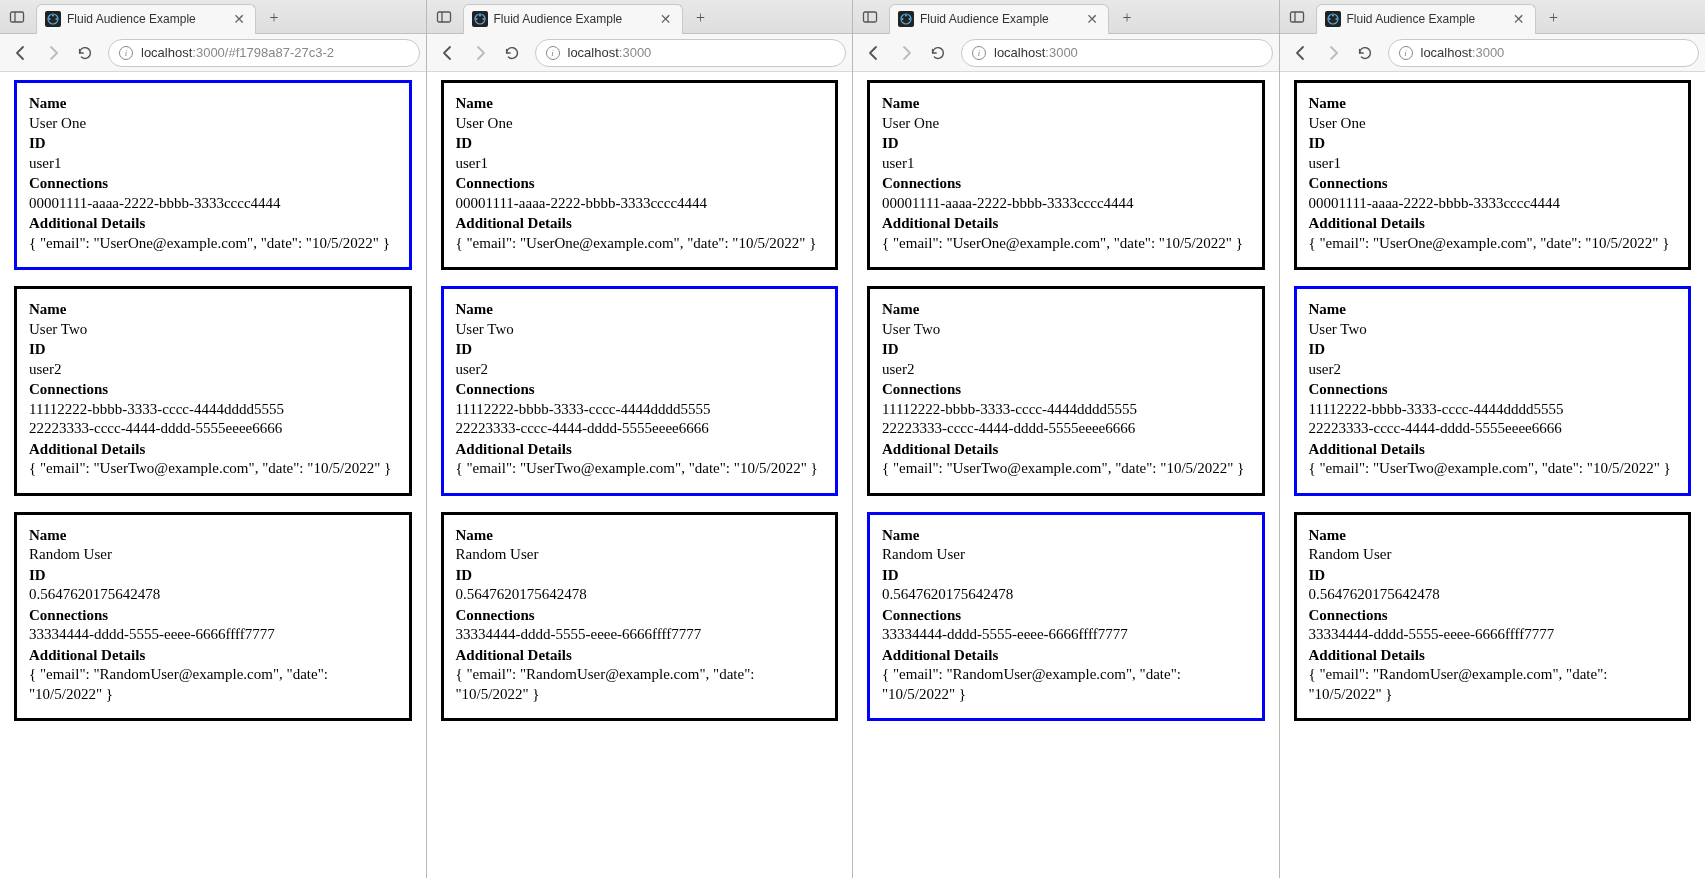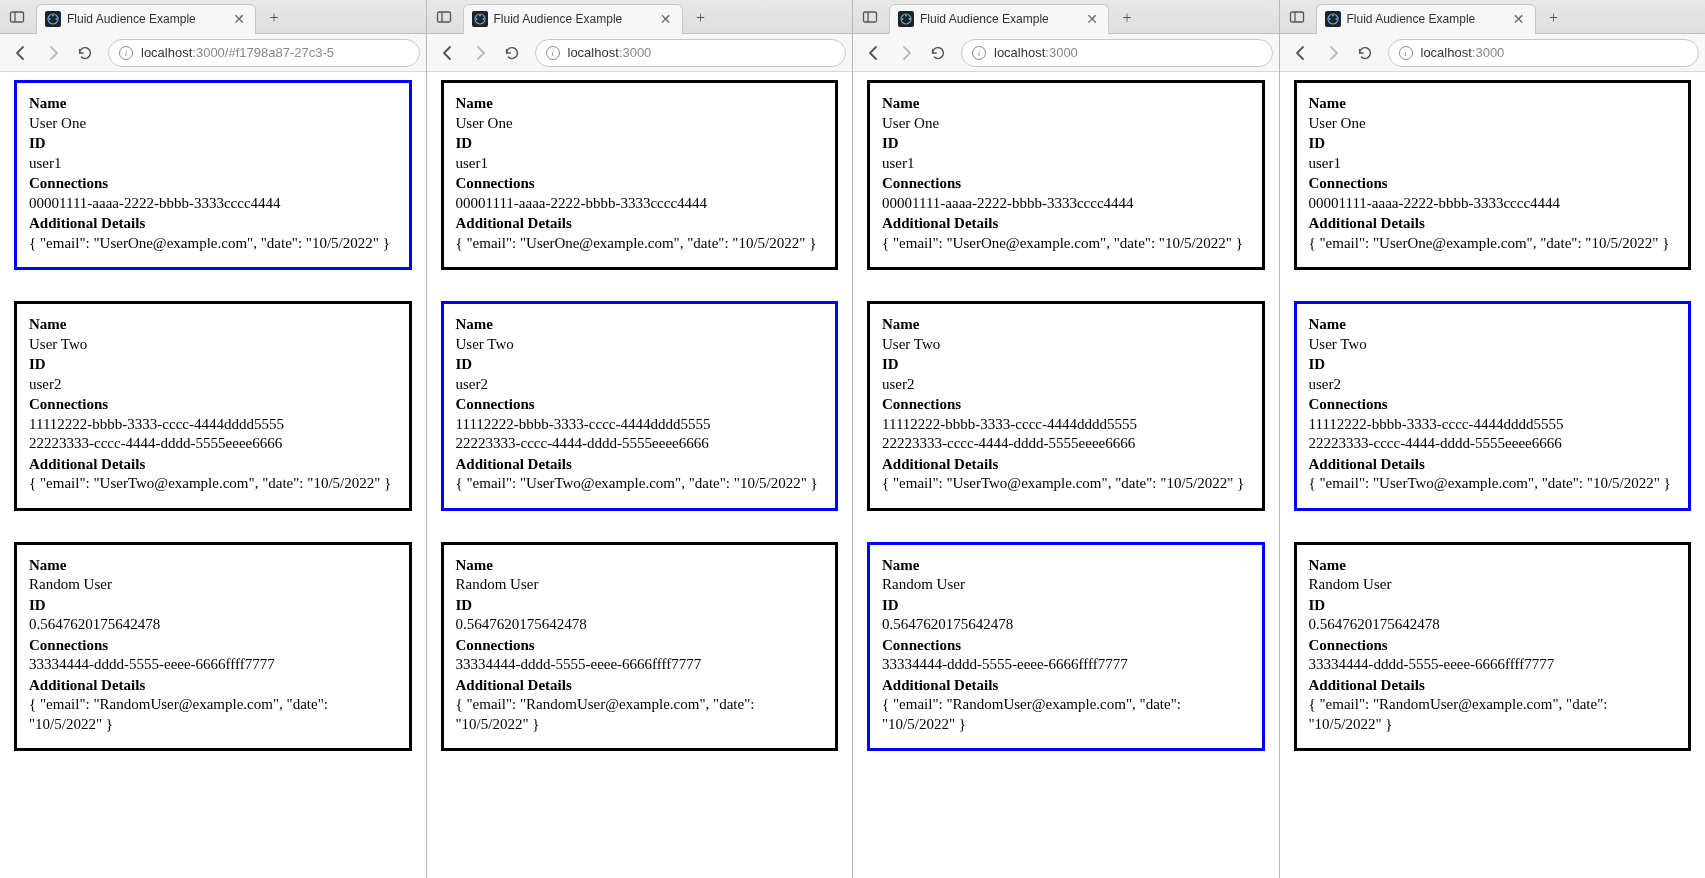--- a/index.html
+++ b/index.html
@@ -149,21 +149,21 @@
     .addr-path { color: #888; }
 
     .content {
       flex: 1;
       padding: 8px 14px;
       overflow: auto;
     }
     .card {
       border: 3px solid #000;
       padding: 10px 12px 14px 12px;
-      margin-bottom: 31px;
+      margin-bottom: 16px;
       font-size: 15px;
       line-height: 1.3;
       overflow: hidden;
     }
     .card.active { border-color: #0000ff; }
     .label { font-weight: bold; margin-top: 1px; }
     .conn-item {
       white-space: nowrap;
       overflow: hidden;
     }
@@ -205,21 +205,21 @@
         </svg>
       </div>
       <div class="nav-btn reload-btn">
         <svg width="18" height="18" viewBox="0 0 20 20">
     <path d="M4 10 a6 6 0 1 1 2 4.5" stroke="#555" stroke-width="1.6" fill="none" stroke-linecap="round"></path>
     <path d="M4 6 L4 10 L8 10" stroke="#555" stroke-width="1.6" fill="none" stroke-linecap="round" stroke-linejoin="round"></path>
   </svg>
       </div>
       <div class="addr-bar">
         <span class="addr-info-icon">i</span>
-        <span><span class="addr-host">localhost</span><span class="addr-path">:3000/#f1798a87-27c3-5</span></span>
+        <span><span class="addr-host">localhost</span><span class="addr-path">:3000/#f1798a87-27c3-2</span></span>
       </div>
     </div>
     <div class="content">
 
   <div class="card active">
     <div class="label">Name</div>
     <div>User One</div>
     <div class="label">ID</div>
     <div>user1</div>
     <div class="label">Connections</div>

